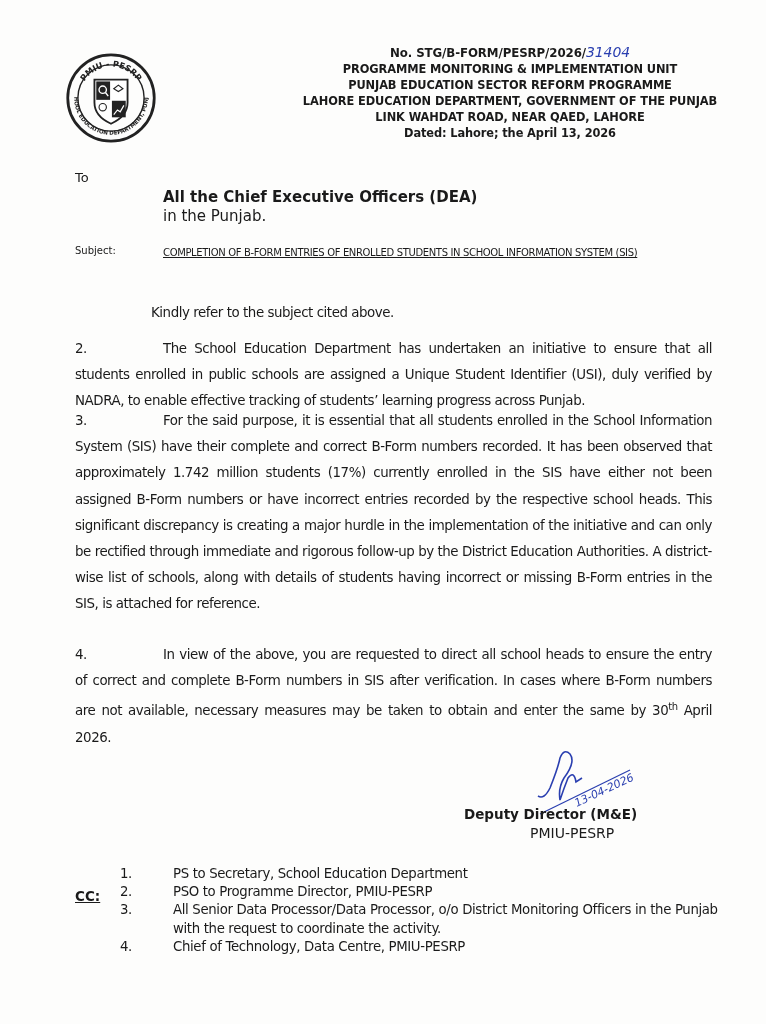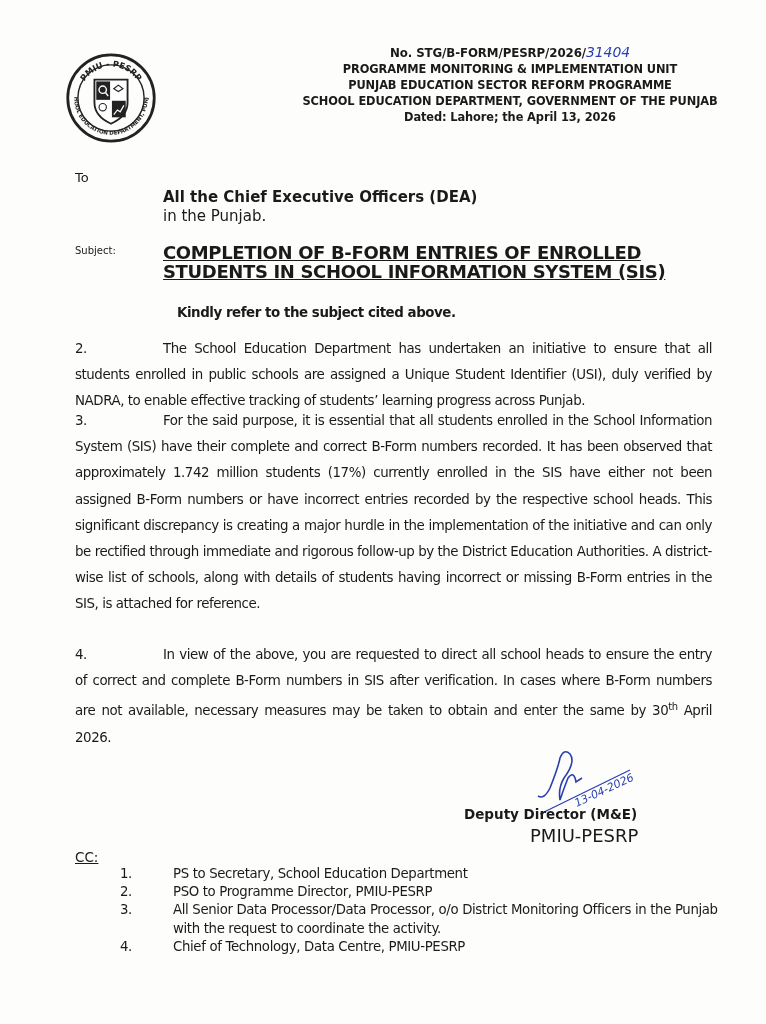--- a/index.html
+++ b/index.html
@@ -14,34 +14,34 @@
     font-family: "DejaVu Sans", sans-serif; font-weight: bold; font-size: 11.4px; line-height: 16px;
     letter-spacing: -0.1px;
   }
   .header .ref { display: block; font-size: 11.8px; }
   .header .hand { color: #2a3fb0; font-family: "DejaVu Sans", sans-serif; font-weight: normal; font-size: 14px; font-style: italic; }
   .to { position: absolute; left: 75px; top: 170px; font-size: 13px; }
   .addressee { position: absolute; left: 163px; top: 188px; font-size: 15px; line-height: 19px; }
   .addressee .name { font-weight: bold; }
   .subject-label { position: absolute; left: 75px; top: 245px; font-size: 10px; }
   .subject-text {
-    position: absolute; left: 163px; top: 243px; width: 560px; font-weight: bold; font-size: 18px; line-height: 19px;
+    position: absolute; left: 163px; top: 243px; width: 560px; font-weight: normal; font-size: 10px; line-height: 19px;
     text-decoration: underline; letter-spacing: -0.35px;
   }
   .para { position: absolute; left: 75px; width: 637px; font-size: 13.4px; line-height: 26.2px; text-align: justify; letter-spacing: -0.45px; }
   .para .num { display: inline-block; width: 88px; }
-  .p1 { left: 177px; top: 300px; width: 560px; font-weight: bold; }
+  .p1 { left: 151px; top: 300px; width: 560px; }
   .p2 { top: 336px; }
   .p3 { top: 408px; }
   .p4 { top: 642px; }
   sup { font-size: 10px; }
   .signature { position: absolute; left: 530px; top: 748px; width: 120px; height: 70px; }
   .sign-title { position: absolute; left: 464px; top: 806px; font-weight: bold; font-size: 13.5px; }
-  .sign-org { position: absolute; left: 530px; top: 825px; font-size: 18px; text-align: right; }
-  .cc-label { position: absolute; left: 75px; top: 849px; font-weight: normal; font-size: 13.5px; text-decoration: underline; }
+  .sign-org { position: absolute; left: 530px; top: 825px; font-size: 14px; text-align: right; }
+  .cc-label { position: absolute; left: 75px; top: 888px; font-weight: bold; font-size: 13.5px; text-decoration: underline; }
   .cc-list { position: absolute; left: 120px; top: 865px; width: 610px; font-size: 13.3px; line-height: 18.2px; letter-spacing: -0.35px; }
   .cc-item { display: flex; }
   .cc-item .n { width: 47px; flex: none; }
   .cc-item .t { flex: 1; margin-left: 6px; }
 </style>
 </head>
 <body>
 
 <div class="page">
 
@@ -61,21 +61,22 @@
     <line x1="44" y1="44" x2="47" y2="48" stroke="#fff" stroke-width="1.5"></line>
     <path d="M53 40 L58 36 L63 40 L58 43 Z" fill="none" stroke="#222" stroke-width="1.2"></path>
     <circle cx="41" cy="60" r="4" fill="none" stroke="#222" stroke-width="1.2"></circle>
     <polyline points="53,68 57,63 60,65 64,58" fill="none" stroke="#fff" stroke-width="1.3"></polyline>
   </svg>
 
   <div class="header">
     <span class="ref"><span>No. STG/B-FORM/PESRP/2026/</span><span class="hand">31404</span></span>
     <div>PROGRAMME MONITORING &amp; IMPLEMENTATION UNIT</div>
     <div>PUNJAB EDUCATION SECTOR REFORM PROGRAMME</div>
-    <div style="white-space:nowrap; margin-left:-20px; margin-right:-20px;">SCHOOL EDUCATION DEPARTMENT, GOVERNMENT OF THE PUNJAB</div>
+    <div style="white-space:nowrap; margin-left:-20px; margin-right:-20px;">LAHORE EDUCATION DEPARTMENT, GOVERNMENT OF THE PUNJAB</div>
+    <div>LINK WAHDAT ROAD, NEAR QAED, LAHORE</div>
     <div>Dated: Lahore; the April 13, 2026</div>
   </div>
 
   <div class="to">To</div>
   <div class="addressee">
     <div class="name">All the Chief Executive Officers (DEA)</div>
     <div>in the Punjab.</div>
   </div>
 
   <div class="subject-label">Subject:</div>

